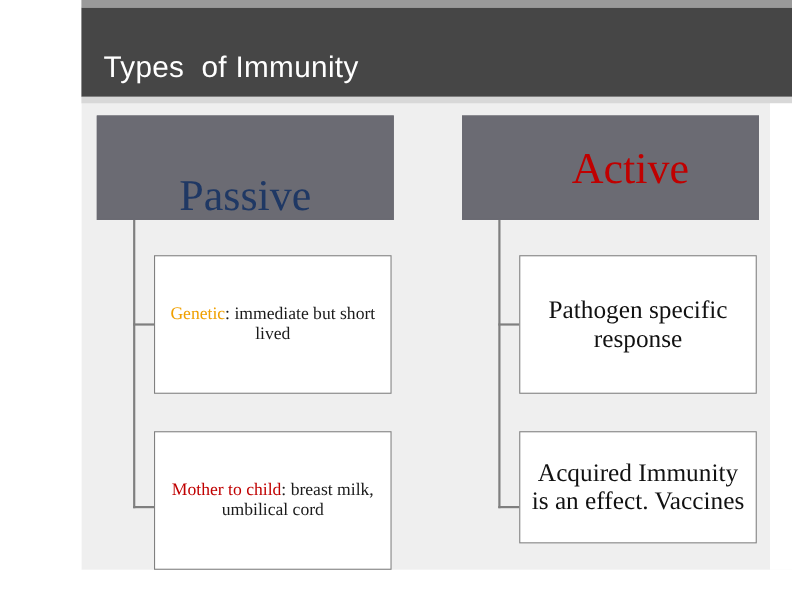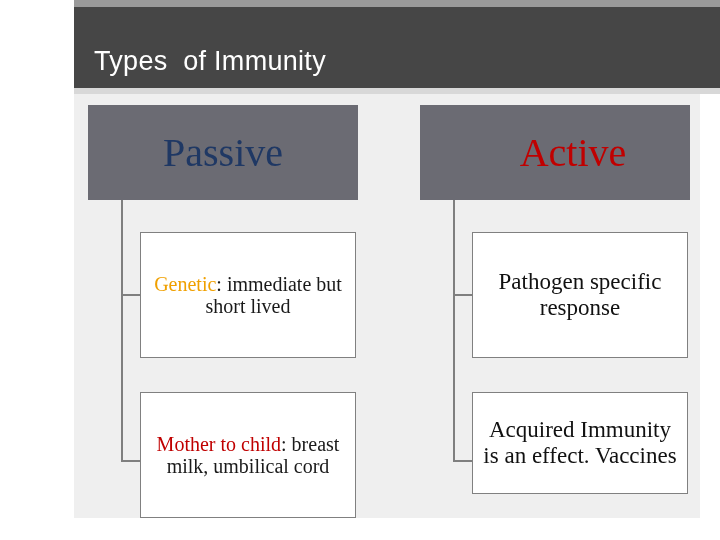--- a/index.html
+++ b/index.html
@@ -94,40 +94,40 @@
     display: flex;
     align-items: center;
     justify-content: center;
     z-index: 5;
   }
   .hdr span {
     font-family: "Liberation Serif", serif;
     font-size: 40px;
     line-height: 1.05;
   }
-  .hdr-passive { left: 88px; top: 105px; width: 268px; height: 93px; }
+  .hdr-passive { left: 88px; top: 105px; width: 268px; height: 93px; align-items: flex-end; }
   .hdr-passive span { color: #1f3864; }
   .hdr-active  { left: 420px; top: 105px; width: 268px; height: 93px; }
   .hdr-active span { color: #c00000; margin-left: 36px; }
 
   
   .leaf {
     position: absolute;
     background: #ffffff;
     border: 1px solid #808080;
     display: flex;
     align-items: center;
     justify-content: center;
     text-align: center;
     z-index: 5;
     box-sizing: border-box;
   }
   .leaf-inner {
     font-family: "Liberation Serif", serif;
-    font-size: 20px;
+    font-size: 16px;
     line-height: 1.12;
     color: #1a1a1a;
     padding: 0 8px;
   }
   .leaf-inner .k-orange { color: #f0a000; }
   .leaf-inner .k-red { color: #c00000; }
 
   .leaf-p1 { left: 140px; top: 232px; width: 216px; height: 126px; }
   .leaf-p2 { left: 140px; top: 392px; width: 216px; height: 126px; }
   .leaf-a1 { left: 472px; top: 232px; width: 216px; height: 126px; }

